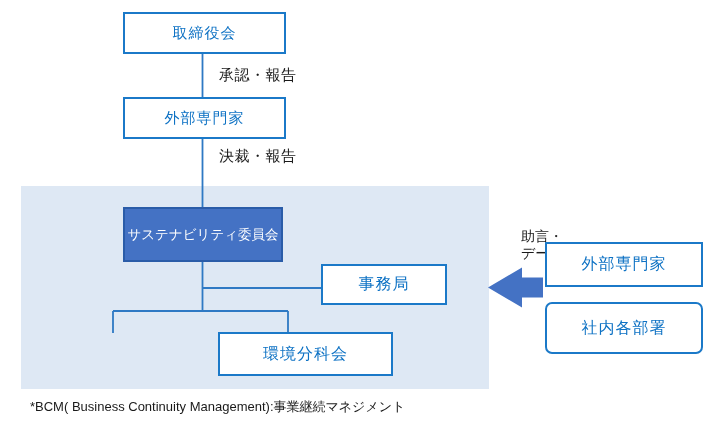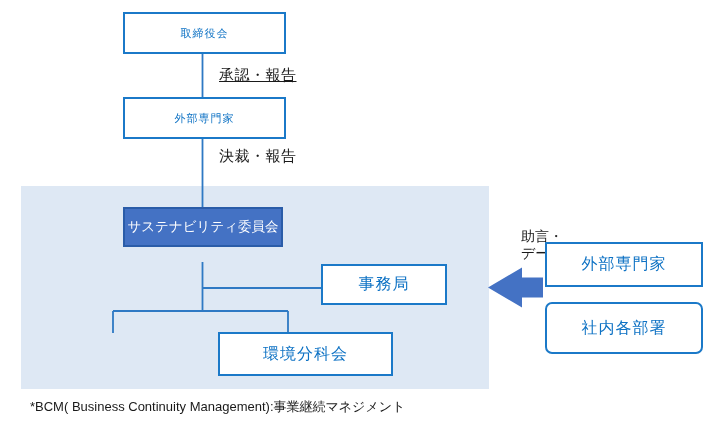--- a/index.html
+++ b/index.html
@@ -31,48 +31,48 @@
   }
   .node {
     position: absolute;
     box-sizing: border-box;
     background: #ffffff;
     border: 2px solid var(--box-border, #1B79C8);
     color: var(--box-text, #0E72C4);
     display: flex;
     align-items: center;
     justify-content: center;
-    font-size: 11px;
+    font-size: 15px;
     letter-spacing: 1px;
     white-space: nowrap;
   }
   #node-board       { left: 123px; top: 12px;  width: 163px; height: 42px; }
   #node-management  { left: 123px; top: 97px;  width: 163px; height: 42px; }
   #node-sustain {
-    left: 123px; top: 207px; width: 160px; height: 40px;
+    left: 123px; top: 207px; width: 160px; height: 55px;
     background: var(--committee-fill, #4472C4);
     border: 2px solid var(--committee-border, #2A5CA8);
     color: var(--committee-text, #ffffff);
     font-size: 13.5px;
     letter-spacing: 0;
   }
   #node-secretariat { left: 321px; top: 264px; width: 126px; height: 41px; font-size: 16px; }
   #node-bcm         { left: 40px;  top: 333px; width: 157px; height: 44px; font-size: 16px; }
   #node-env         { left: 218px; top: 332px; width: 175px; height: 44px; font-size: 16px; }
   #node-external    { left: 545px; top: 242px; width: 158px; height: 45px; font-size: 16px; }
   #node-internal    { left: 545px; top: 302px; width: 158px; height: 52px; font-size: 16px; border-radius: 7px; }
 
   .edge-label {
     position: absolute;
     color: var(--label-text, #1A1A1A);
     font-size: 15px;
     letter-spacing: 0.5px;
     white-space: nowrap;
   }
-  #label-approval { left: 219px; top: 66px; text-decoration: underline; }
+  #label-approval { left: 219px; top: 66px; }
   #label-decision { left: 219px; top: 147px; }
   #label-advice   { left: 492px; top: 228px; font-size: 14px; line-height: 17px; letter-spacing: 0; margin-left: 29px; }
   #label-advice span { display: block; }
 
   .arrow-icon {
     position: absolute;
     left: 486px;
     top: 265px;
     pointer-events: none;
   }

